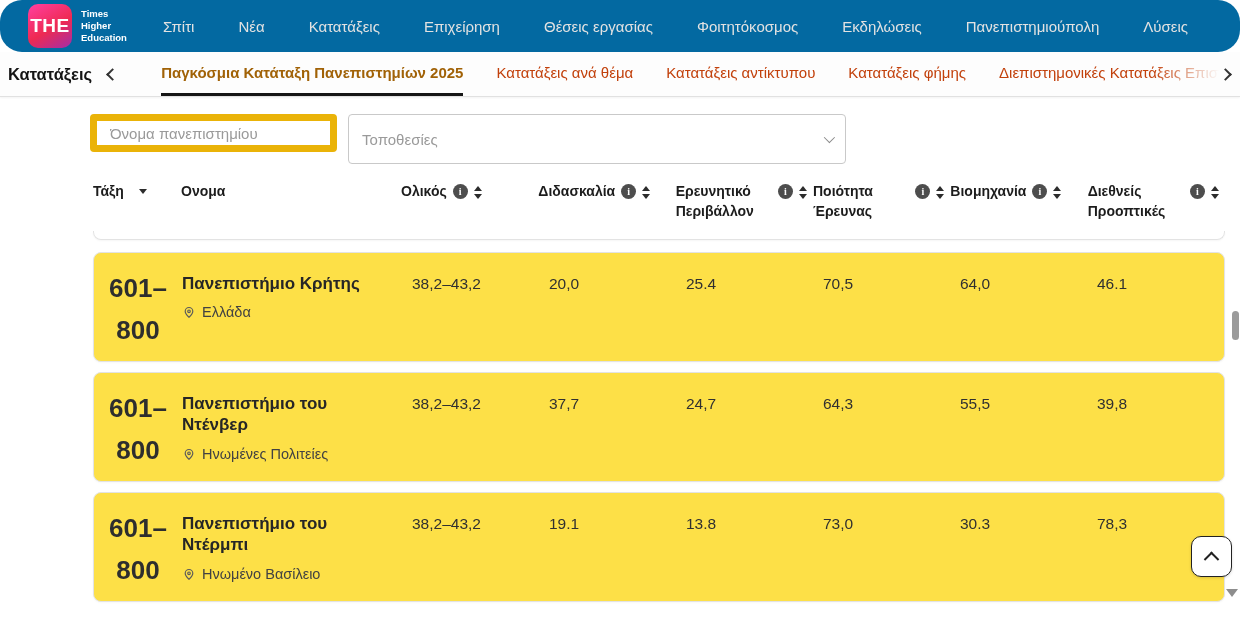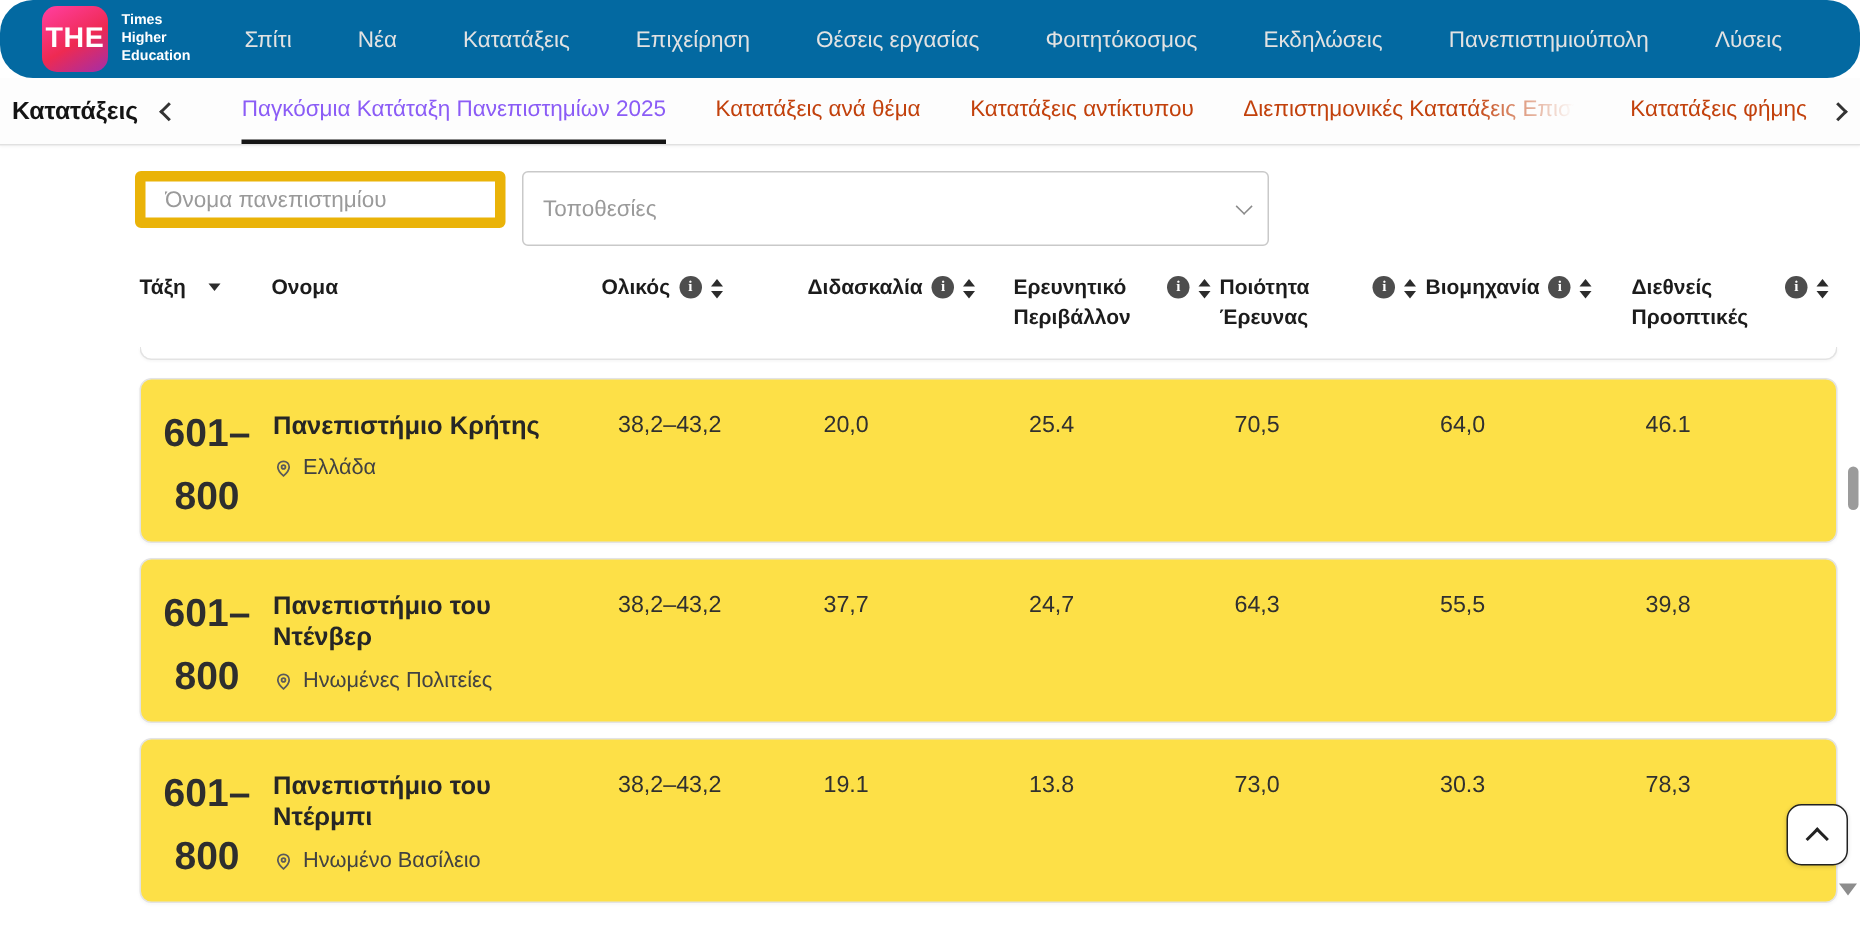--- a/index.html
+++ b/index.html
@@ -23,21 +23,21 @@
                    box-shadow:0 1px 2px rgba(0,0,0,.05);
                    display:flex; align-items:stretch; padding-left:8px; position:relative; }
   .section-label { font-size:16.5px; font-weight:bold; color:#141414; align-self:center; }
   .chev { display:inline-block; width:9px; height:9px; border-right:2px solid #333;
           border-bottom:2px solid #333; }
   .chev-left  { transform:rotate(135deg); margin-left:16px; align-self:center; }
   .chev-right { transform:rotate(-45deg); position:absolute; right:10px; top:18px; }
   .tabs { display:flex; margin-left:44px; gap:33px; align-items:stretch; }
   .tab { display:flex; align-items:center; font-size:15px; color:#c2410c; cursor:pointer;
          border-bottom:3px solid transparent; white-space:nowrap; }
-  .tab.active { color:#8b5cf6; font-weight:normal; border-bottom-color:#161616; }
+  .tab.active { color:#a16207; font-weight:bold; border-bottom-color:#161616; }
   .tab.truncated { max-width:228px; overflow:hidden;
          -webkit-mask-image:linear-gradient(to right,#000 68%,transparent 98%);
          mask-image:linear-gradient(to right,#000 68%,transparent 98%); }
 
   
   .filters { margin:17px 0 0 90px; display:flex; gap:11px; }
   .name-input { width:247px; height:38px; border:7px solid #eab308; border-radius:4px;
                 padding:0 13px; font-size:15px; color:#333; outline:none;
                 font-family:inherit; }
   .name-input::placeholder { color:#9a9a9a; }
@@ -118,22 +118,22 @@
   </nav>
 </header>
 
 <div class="secondary-nav">
   <span class="section-label">Κατατάξεις</span>
   <span class="chev chev-left"></span>
   <div class="tabs">
     <span class="tab active">Παγκόσμια Κατάταξη Πανεπιστημίων 2025</span>
     <span class="tab">Κατατάξεις ανά θέμα</span>
     <span class="tab">Κατατάξεις αντίκτυπου</span>
+    <span class="tab">Κατατάξεις φήμης</span>
     <span class="tab truncated">Διεπιστημονικές Κατατάξεις Επιστ</span>
-    <span class="tab">Κατατάξεις φήμης</span>
   </div>
   <span class="chev chev-right"></span>
 </div>
 
 <div class="filters">
   <input class="name-input" type="text" placeholder="Όνομα πανεπιστημίου" style="">
   <div class="loc-select">
     <span>Τοποθεσίες</span>
     <span class="select-chev"></span>
   </div>

